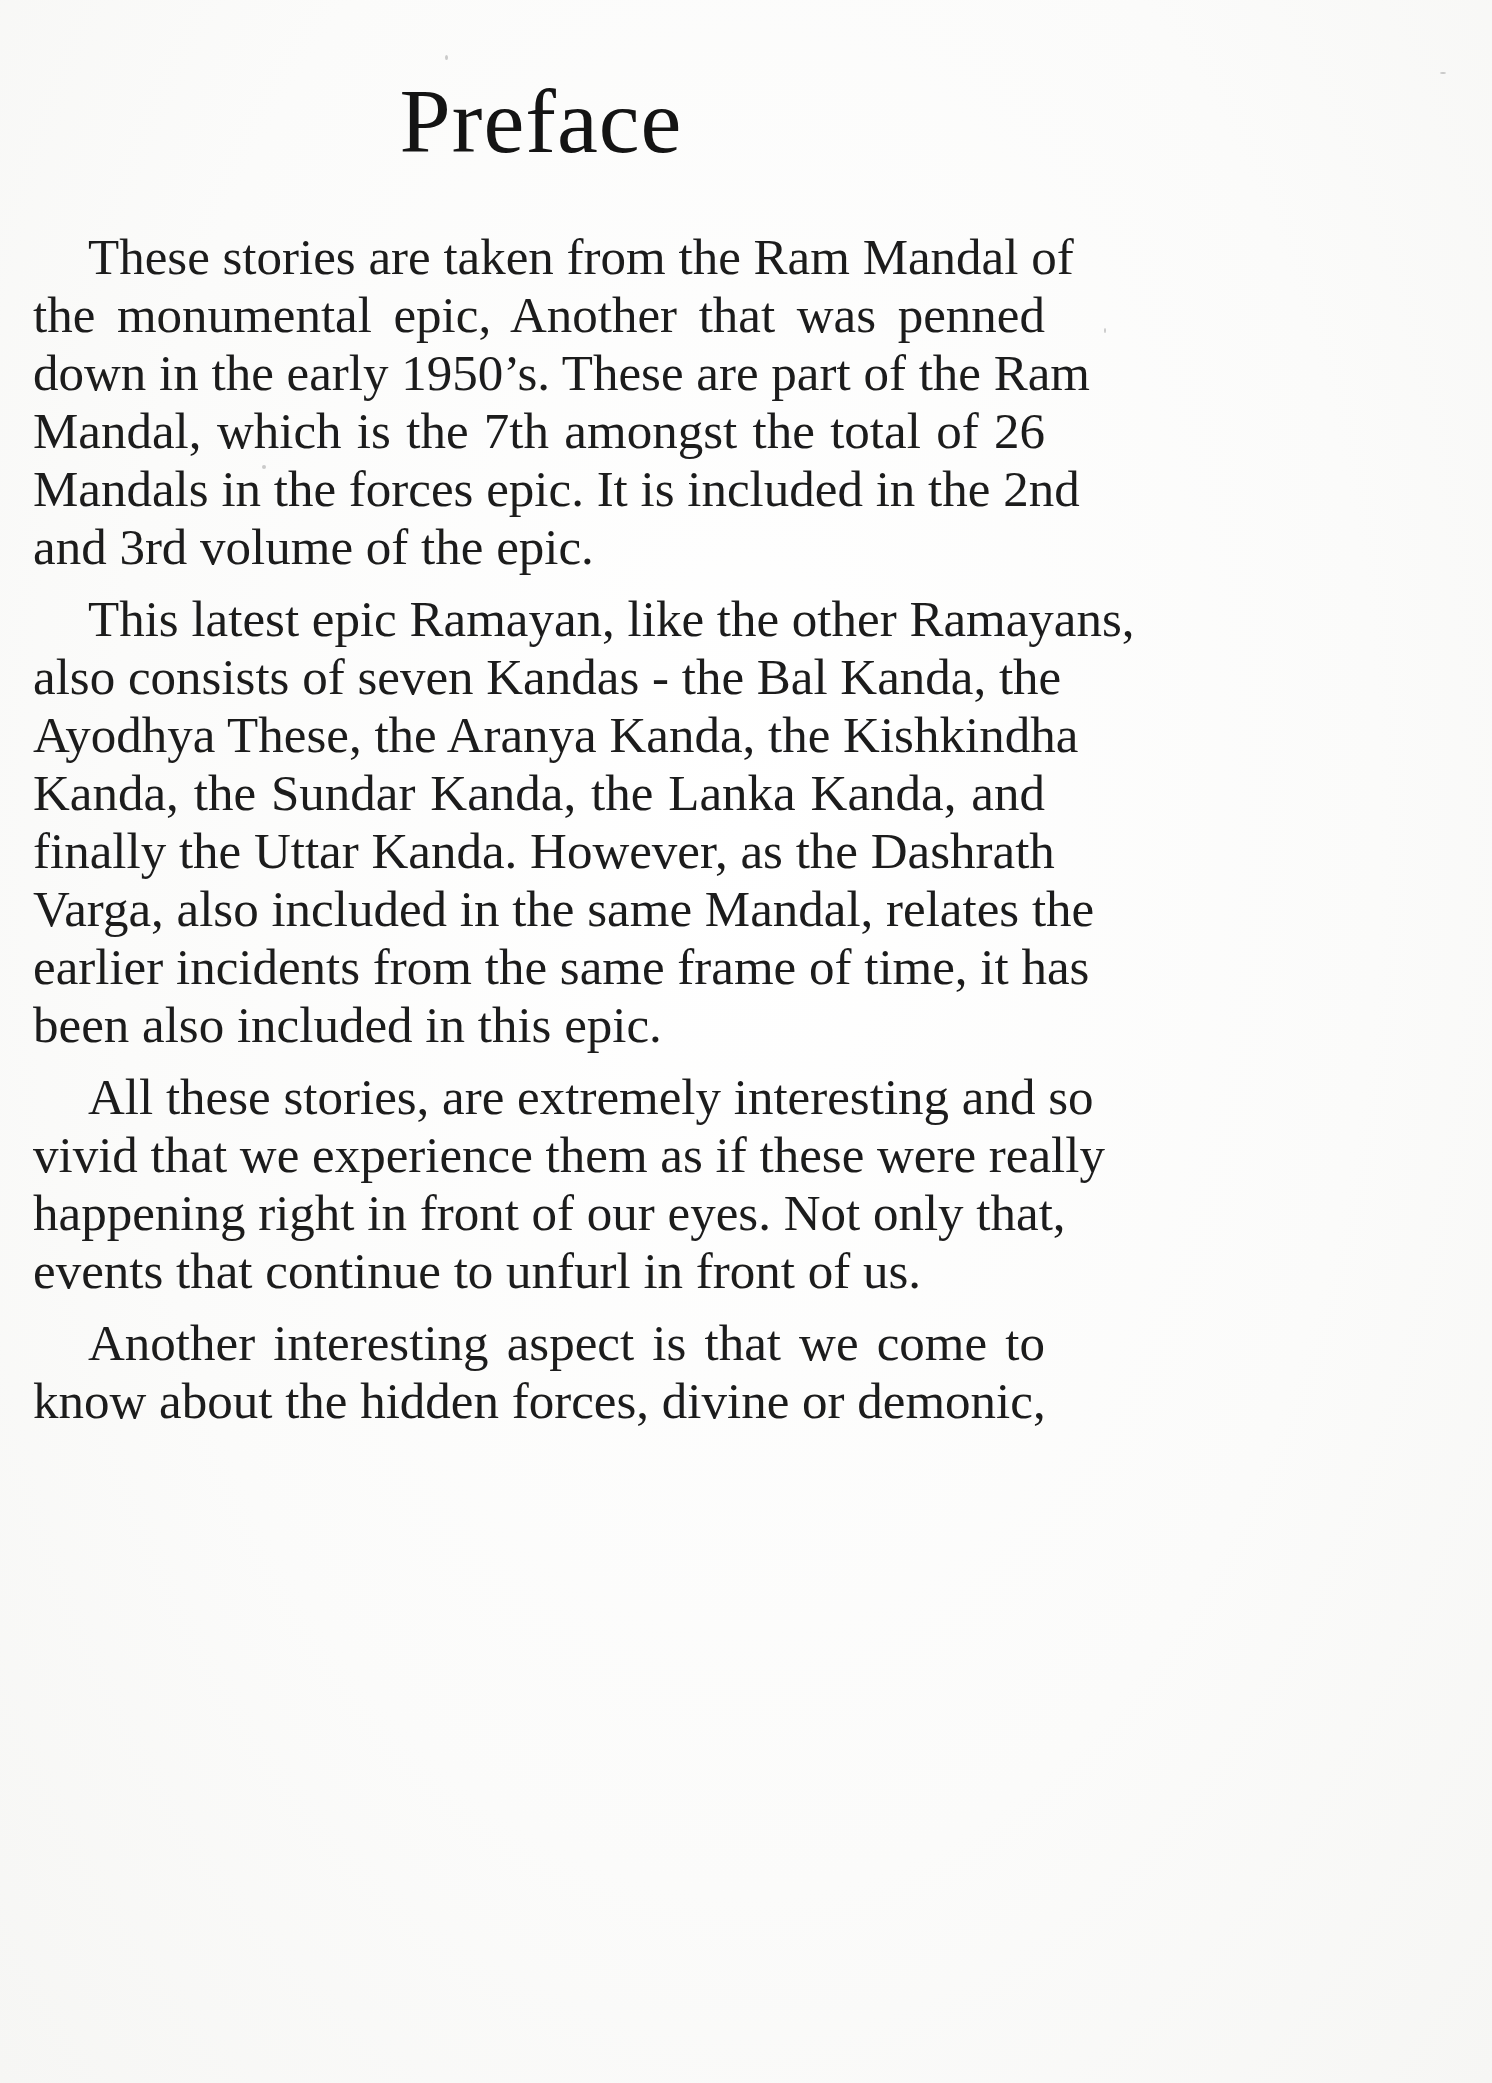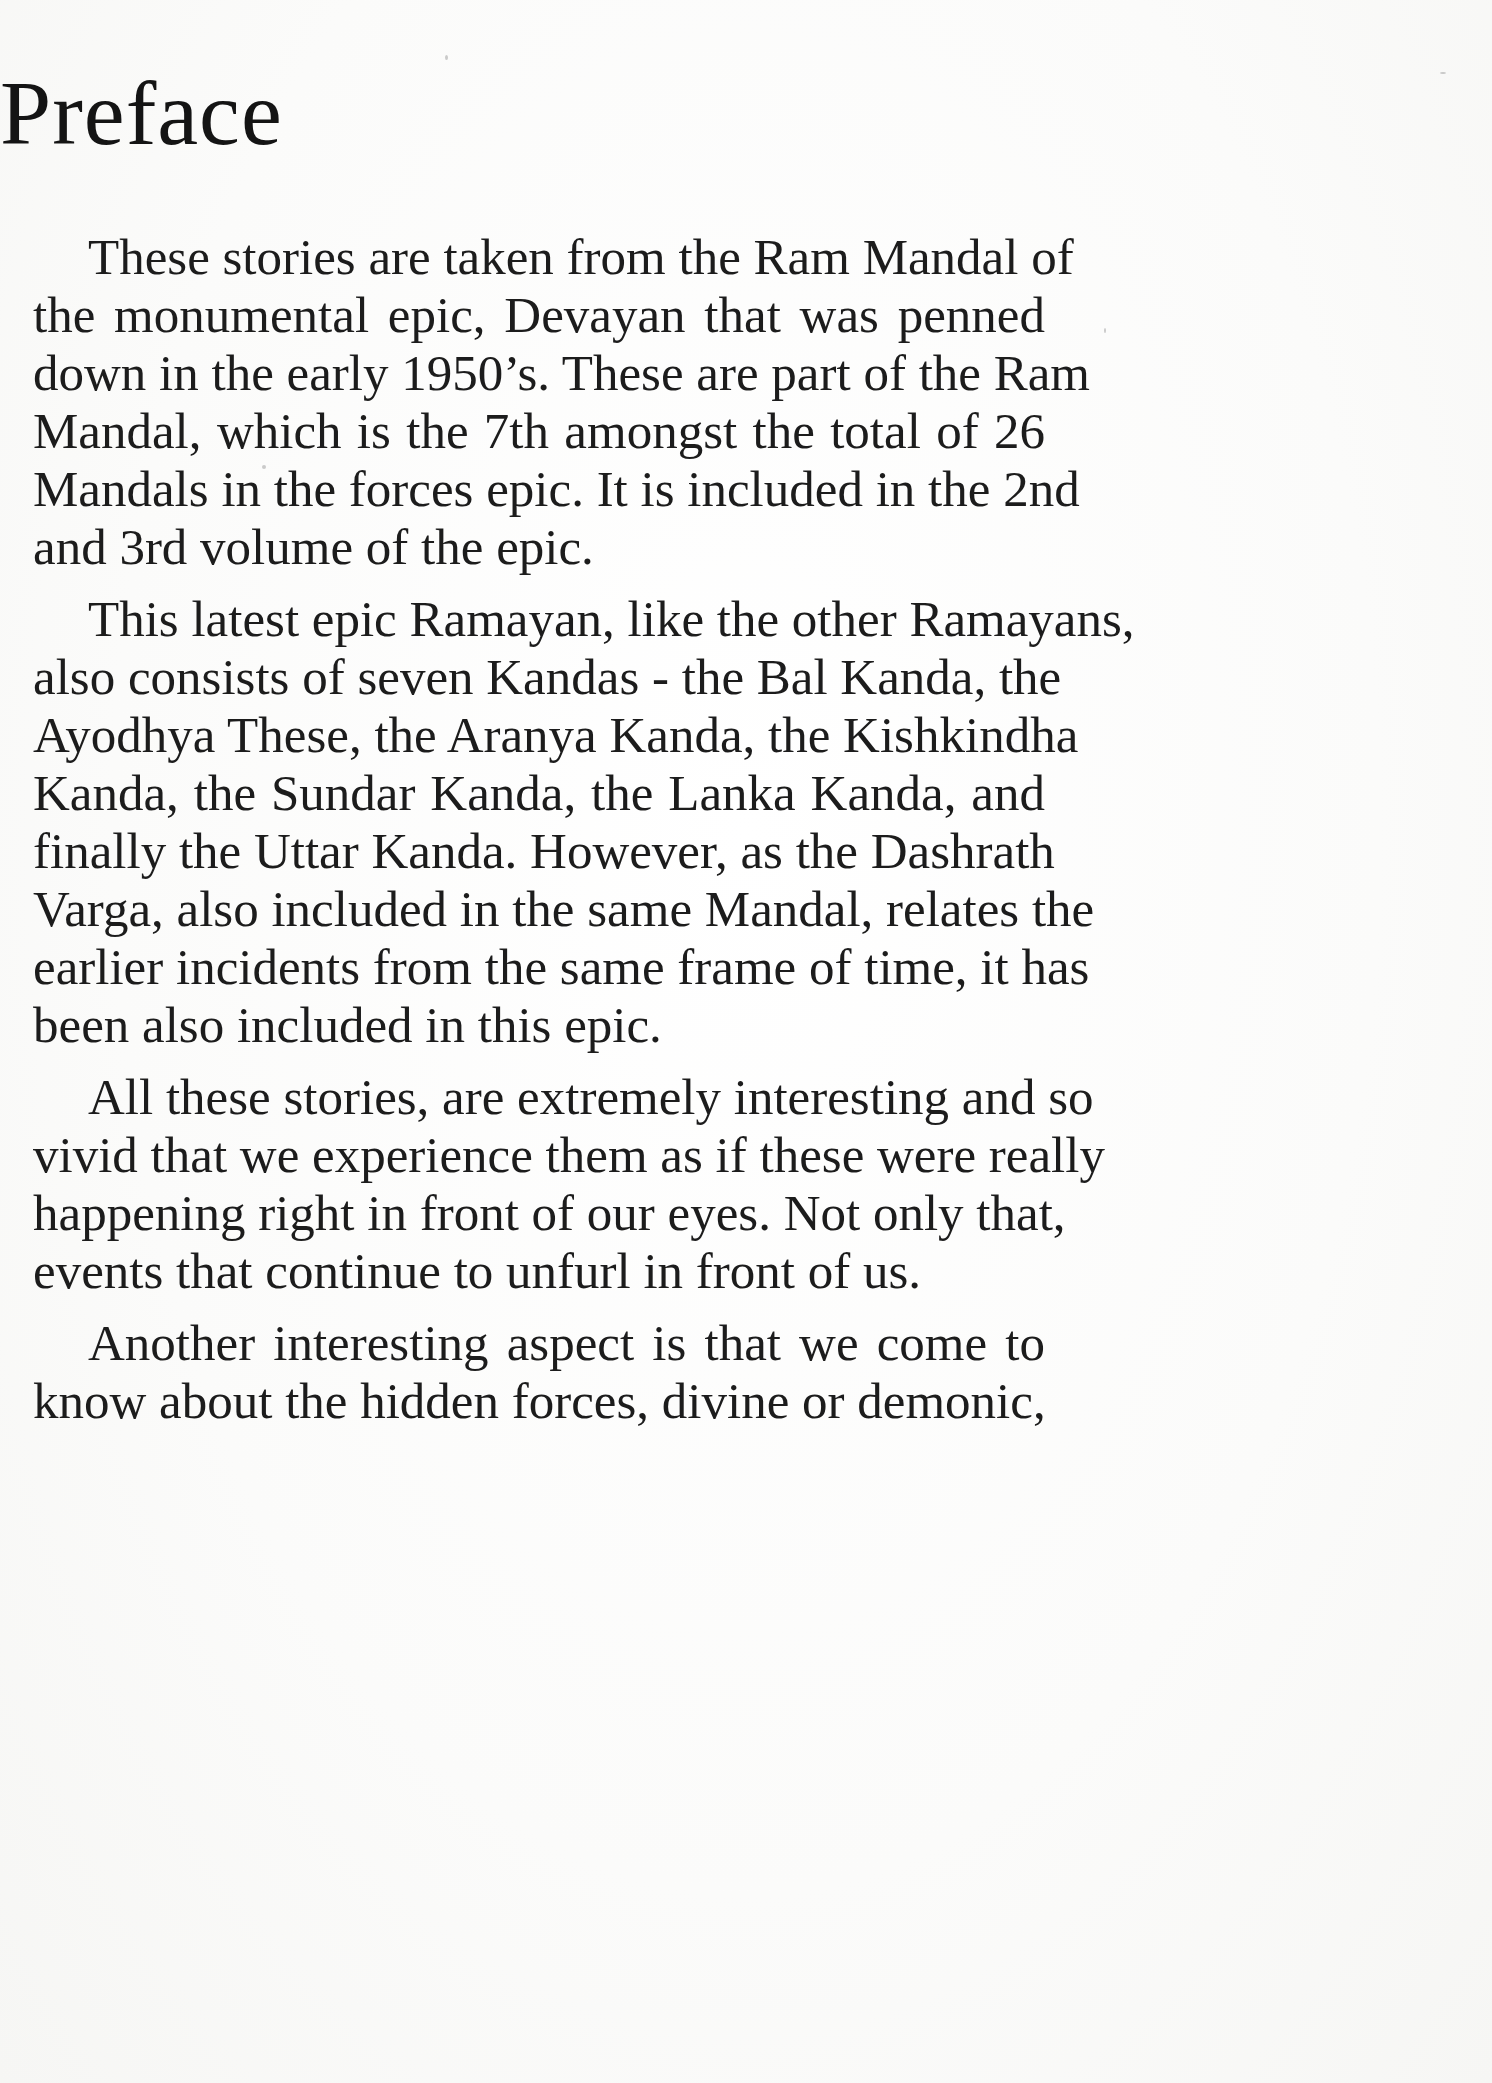--- a/index.html
+++ b/index.html
@@ -22,26 +22,26 @@
       width: 1492px;
       height: 2083px;
       background:
         radial-gradient(ellipse at 50% 40%, #ffffff 0%, #fbfbfa 60%, #f6f6f4 100%);
     }
     .title {
       position: absolute;
       left: 0;
       width: 1066px;
       top: 58px;
-      text-align: left;
+      text-align: center;
       font-size: 92px;
       line-height: 110px;
       letter-spacing: 1px;
       color: #141414;
-      margin: 0;
+      margin: 8px;
       font-weight: normal;
     }
     .body-text {
       position: absolute;
       left: 33px;
       width: 1012px;
       top: 228px;
       font-size: 51px;
       line-height: 58px;
       color: #1c1c1c;
@@ -75,21 +75,21 @@
 <body>
 
 <div class="page">
 
   <h1 class="title">Preface</h1>
 
   <div class="body-text">
 
     <p class="para">
       <span class="line first">These stories are taken from the Ram Mandal of</span>
-      <span class="line">the monumental epic, Devayan that was penned</span>
+      <span class="line">the monumental epic, Another that was penned</span>
       <span class="line">down in the early 1950’s. These are part of the Ram</span>
       <span class="line">Mandal, which is the 7th amongst the total of 26</span>
       <span class="line">Mandals in the forces epic. It is included in the 2nd</span>
       <span class="line last">and 3rd volume of the epic.</span>
     </p>
 
     <p class="para">
       <span class="line first">This latest epic Ramayan, like the other Ramayans,</span>
       <span class="line">also consists of seven Kandas - the Bal Kanda, the</span>
       <span class="line">Ayodhya These, the Aranya Kanda, the Kishkindha</span>

